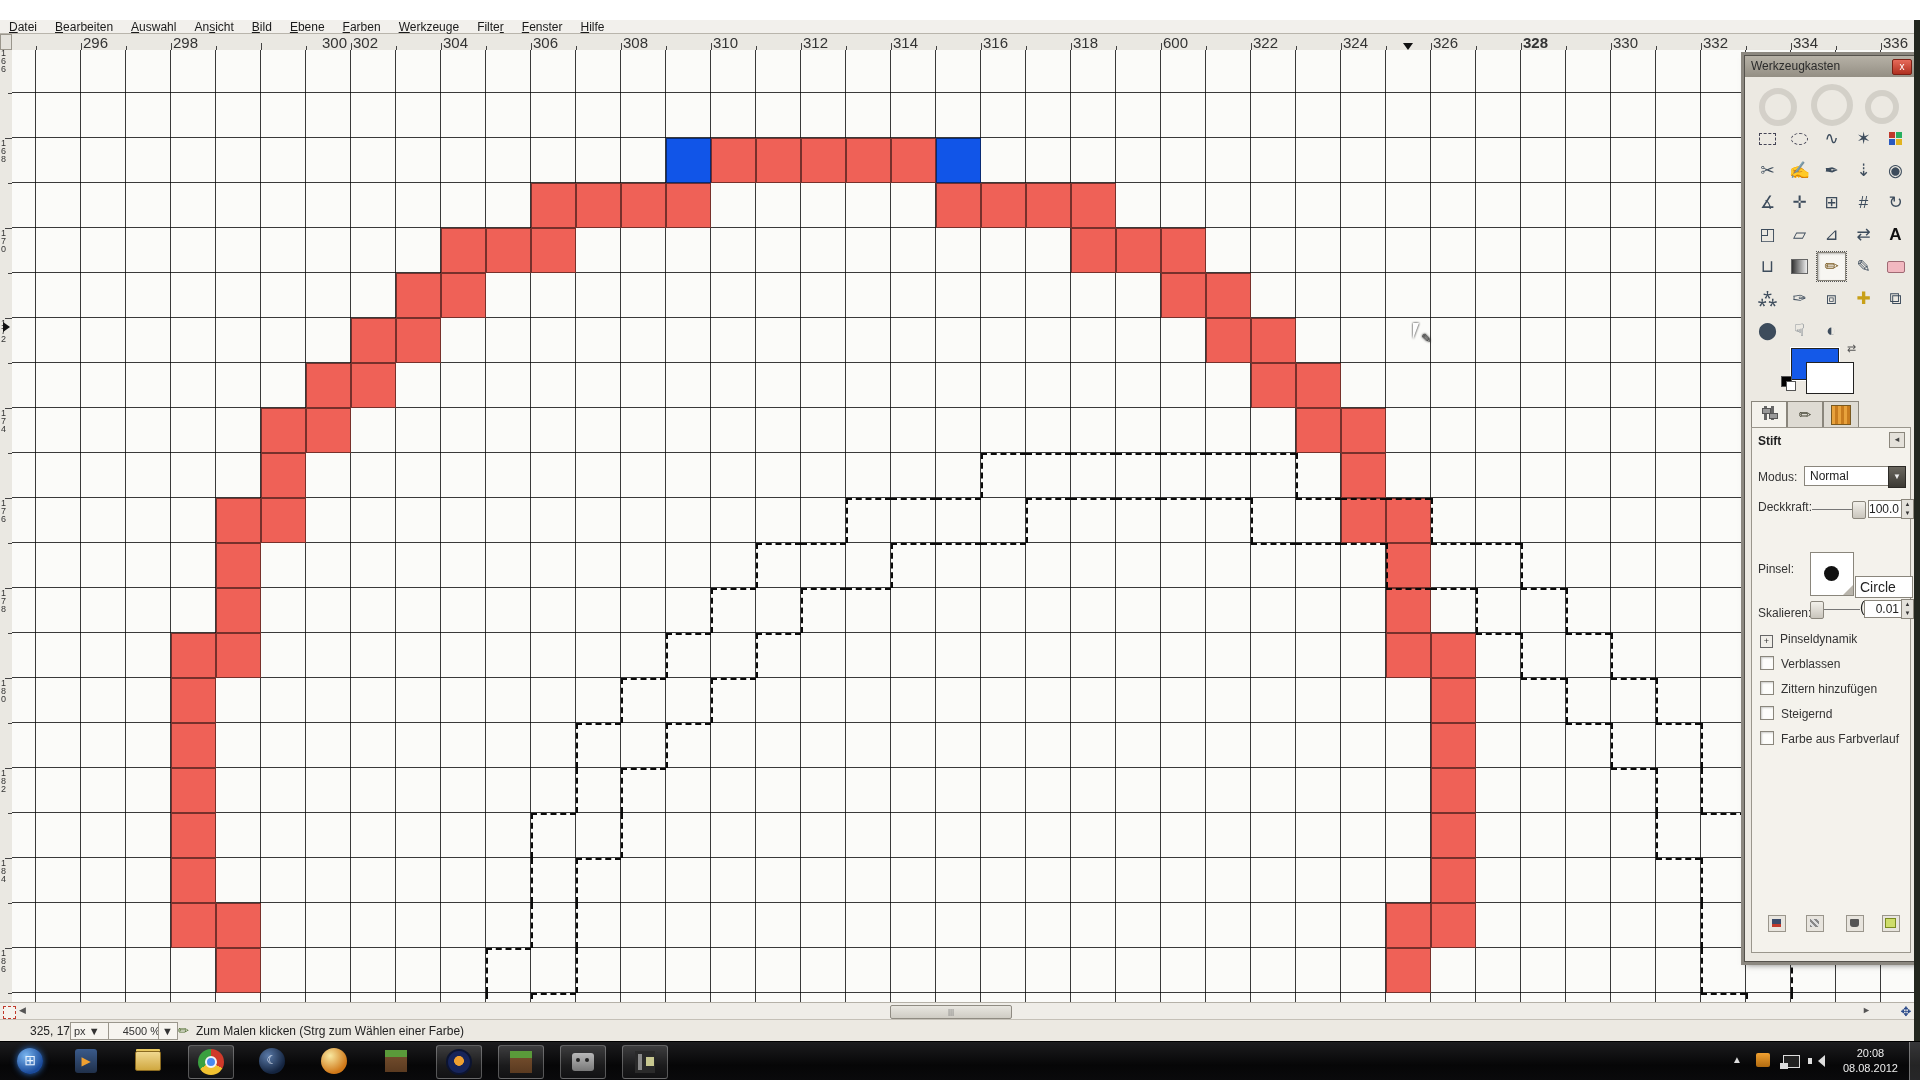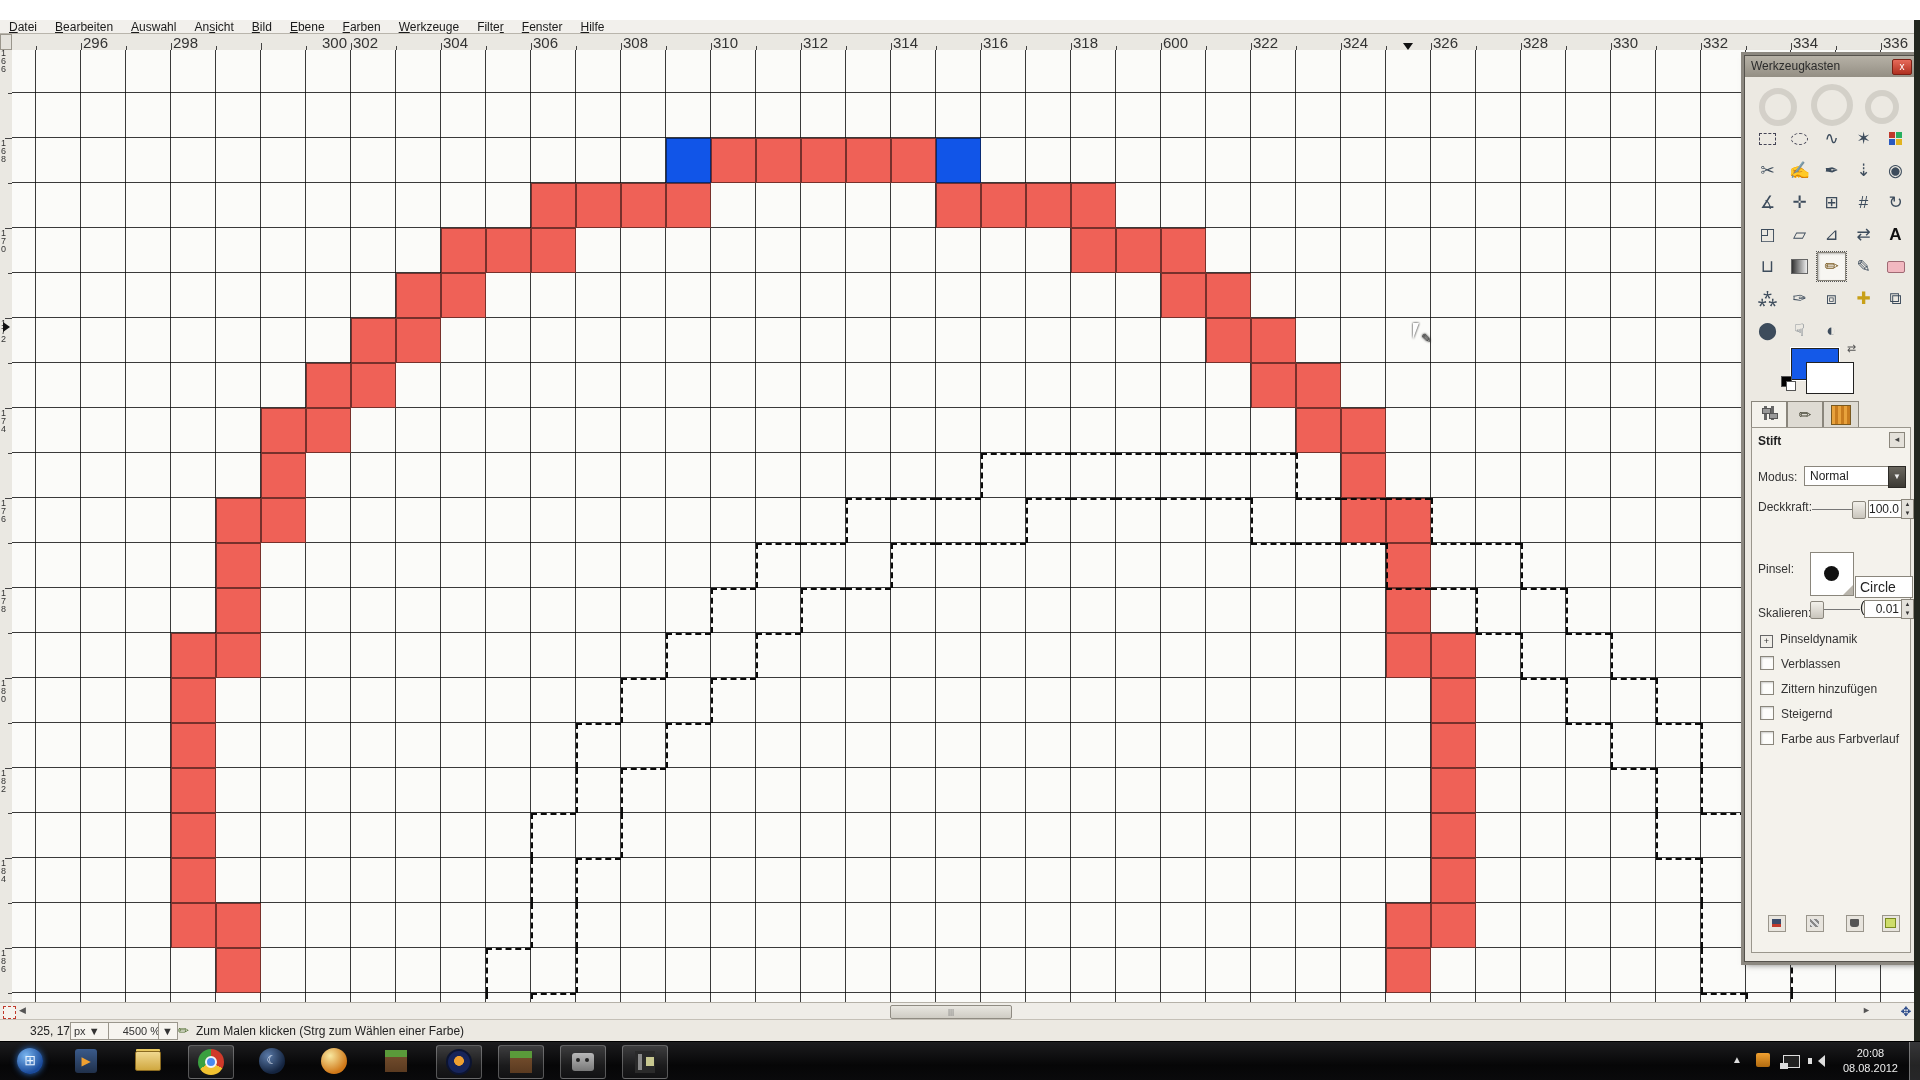--- a/index.html
+++ b/index.html
@@ -179,21 +179,21 @@
       <div class="hlab" style="left: 611px;">308</div>
       <div class="hlab" style="left: 701px;">310</div>
       <div class="hlab" style="left: 791px;">312</div>
       <div class="hlab" style="left: 881px;">314</div>
       <div class="hlab" style="left: 971px;">316</div>
       <div class="hlab" style="left: 1061px;">318</div>
       <div class="hlab" style="left: 1151px;">600</div>
       <div class="hlab" style="left: 1241px;">322</div>
       <div class="hlab" style="left: 1331px;">324</div>
       <div class="hlab" style="left: 1421px;">326</div>
-      <div class="hlab" style="left: 1511px;">328</div>
+      <div class="hlab" style="left: 1511px; font-weight: bold;">328</div>
       <div class="hlab" style="left: 1601px;">330</div>
       <div class="hlab" style="left: 1691px;">332</div>
       <div class="hlab" style="left: 1781px;">334</div>
       <div class="hlab" style="left: 1871px;">336</div>
       <div id="hmarker" style="left: 1391px;"></div>
     </div>
   <div id="vruler">
       <div class="vtick" style="top: 43px; width: 4px;"></div>
       <div class="vtick" style="top: 88px; width: 7px;"></div>
       <div class="vtick" style="top: 133px; width: 4px;"></div>

